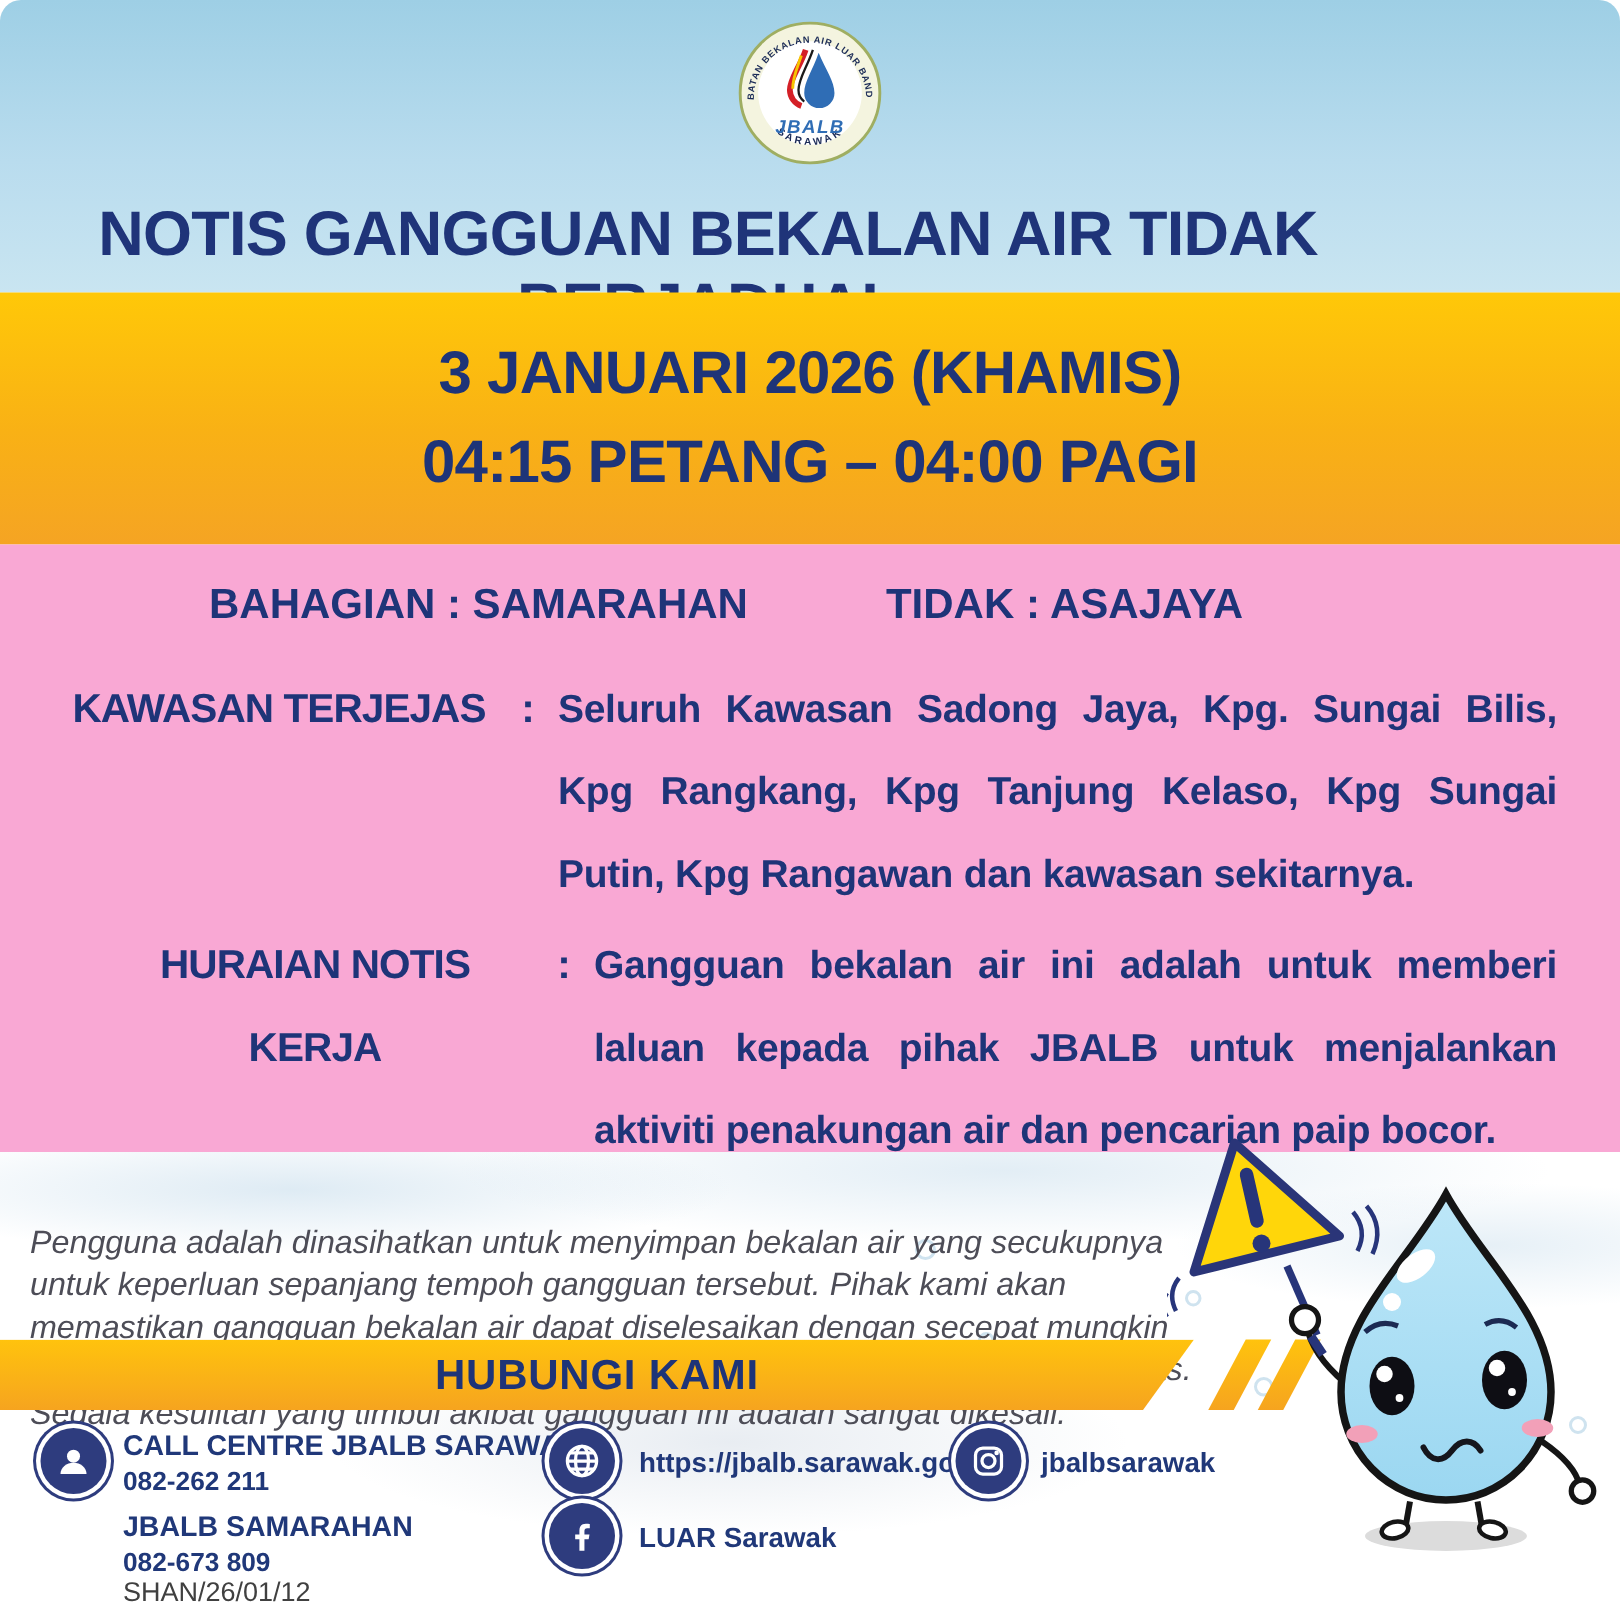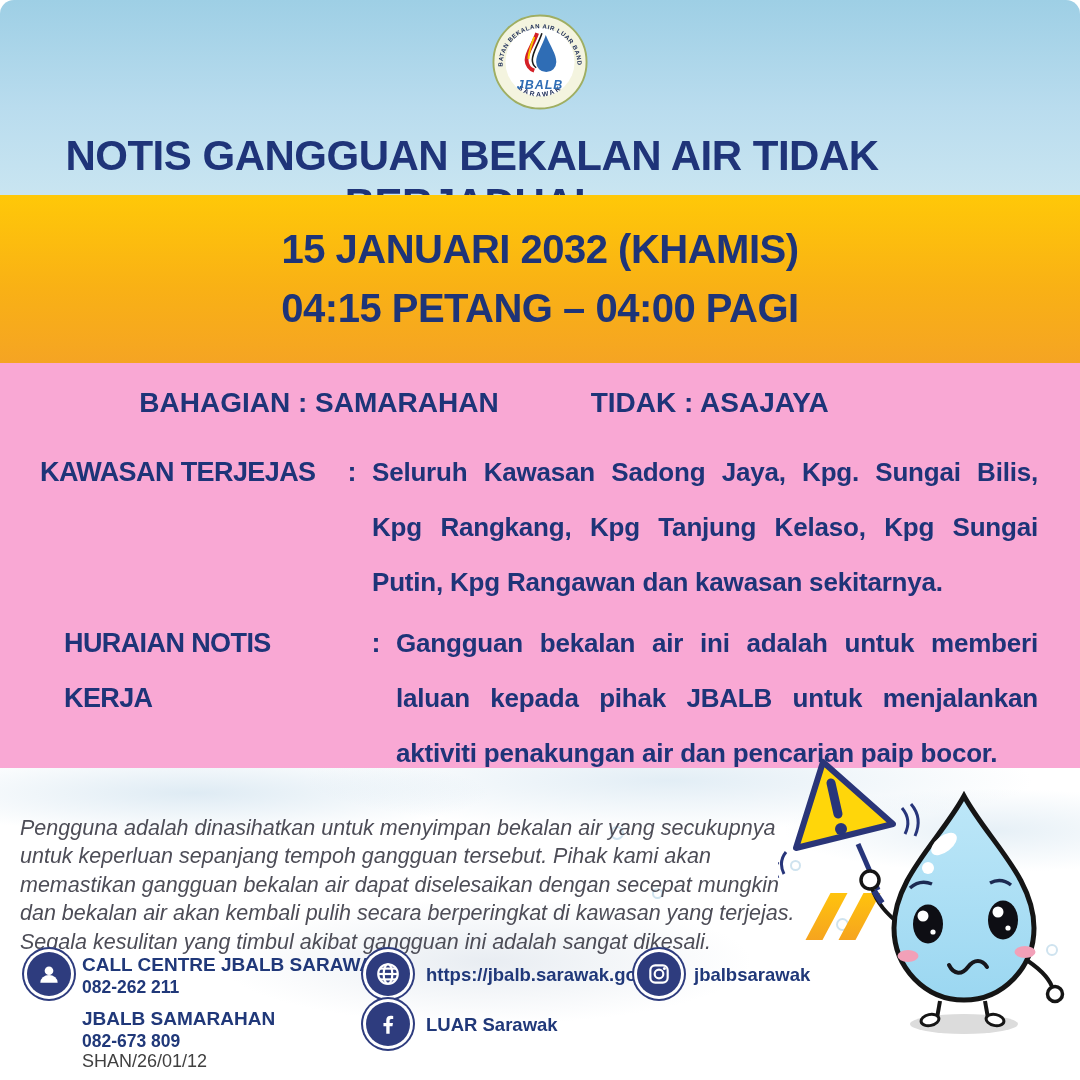--- a/index.html
+++ b/index.html
@@ -20,21 +20,21 @@
     display:flex;flex-direction:column;align-items:center;justify-content:center;gap:14px;}
   .banner .line{font-size:40px;font-weight:bold;color:#1e3478;letter-spacing:-0.5px;}
 
   
   .content{position:absolute;left:0;top:363px;width:1080px;height:405px;background:#f9a8d4;}
   .region-line{margin-top:24px;display:flex;justify-content:center;gap:92px;transform:translateX(-56px);
     font-size:28px;font-weight:bold;color:#1e3478;}
   .info-row{display:flex;padding:0 42px 0 40px;align-items:flex-start;}
   .info-row.first{margin-top:26px;}
   .info-row.second{margin-top:6px;margin-left:24px;}
-  .info-label{flex:0 0 292px;font-size:27px;font-weight:bold;color:#1e3478;line-height:55px;letter-spacing:-0.6px;}
+  .info-label{flex:0 0 292px;font-size:27px;font-weight:bold;color:#1e3478;line-height:55px;letter-spacing:-0.6px;text-align:center;}
   .info-colon{flex:0 0 40px;font-size:27px;font-weight:bold;color:#1e3478;line-height:55px;text-align:center;}
   .info-text{flex:1;font-size:26px;font-weight:bold;color:#1e3478;line-height:55px;
     text-align:justify;letter-spacing:-0.2px;margin:0;}
 
   
   .splash{position:absolute;left:0;top:768px;width:1080px;height:312px;background:#ffffff;}
   .splash-deco{position:absolute;left:0;top:0;width:1080px;height:312px;pointer-events:none;
     background:
       radial-gradient(ellipse 420px 60px at 18% 8%, rgba(173,205,227,.40), rgba(173,205,227,0) 70%),
       radial-gradient(ellipse 520px 70px at 62% 4%, rgba(173,205,227,.35), rgba(173,205,227,0) 70%),
@@ -90,21 +90,21 @@
       <path d="M44,24 C41,33 38,39 38,47" fill="none" stroke="#f7c500" stroke-width="2"></path>
       <path d="M52,20 C48,32 42,40 42,48 a10,10 0 0 0 4,8" fill="none" stroke="#1a1a1a" stroke-width="1.6"></path>
       <path d="M56,22 C52,34 46,42 46,50 a10.5,10.5 0 0 0 21,0 C67,42 61,34 56,22 Z" fill="#2f6db5"></path>
       <text x="50" y="78" text-anchor="middle" font-size="13" font-weight="bold" font-style="italic" fill="#2f6db5" letter-spacing="1">JBALB</text>
     </svg>
   </div>
 
   <div class="main-title">NOTIS GANGGUAN BEKALAN AIR TIDAK BERJADUAL</div>
 
   <div class="banner">
-    <div class="line">15 JANUARI 2032 (KHAMIS)</div>
+    <div class="line">3 JANUARI 2026 (KHAMIS)</div>
     <div class="line">04:15 PETANG – 04:00 PAGI</div>
   </div>
 
   <div class="content">
     <div class="region-line">
       <span>BAHAGIAN : SAMARAHAN</span>
       <span>TIDAK : ASAJAYA</span>
     </div>
 
     <div class="info-row first">
@@ -123,20 +123,23 @@
   <div class="splash">
     <div class="splash-deco"></div>
     <div class="bubble" style="left:610px;top:58px;width:10px;height:10px;"></div>
     <div class="bubble" style="left:652px;top:120px;width:7px;height:7px;"></div>
     <div class="bubble" style="left:836px;top:150px;width:9px;height:9px;"></div>
     <div class="bubble" style="left:790px;top:92px;width:7px;height:7px;"></div>
     <div class="bubble" style="left:1046px;top:176px;width:8px;height:8px;"></div>
 
     <p class="disclaimer">Pengguna adalah dinasihatkan untuk menyimpan bekalan air yang secukupnya untuk keperluan sepanjang tempoh gangguan tersebut. Pihak kami akan memastikan gangguan bekalan air dapat diselesaikan dengan secepat mungkin dan bekalan air akan kembali pulih secara berperingkat di kawasan yang terjejas. Segala kesulitan yang timbul akibat gangguan ini adalah sangat dikesali.</p>
 
+    <div class="hubungi-banner">
+      <span>HUBUNGI KAMI</span>
+    </div>
     <div class="stripe s1"></div>
     <div class="stripe s2"></div>
 
     <div class="icon-badge" style="left:27px;top:184px;">
       <svg viewBox="0 0 24 24">
         <circle cx="12" cy="9" r="4" fill="#ffffff"></circle>
         <path d="M4,20 a8,7 0 0 1 16,0 z" fill="#ffffff"></path>
       </svg>
     </div>
     <div class="contact-text" style="left:82px;top:186px;">

